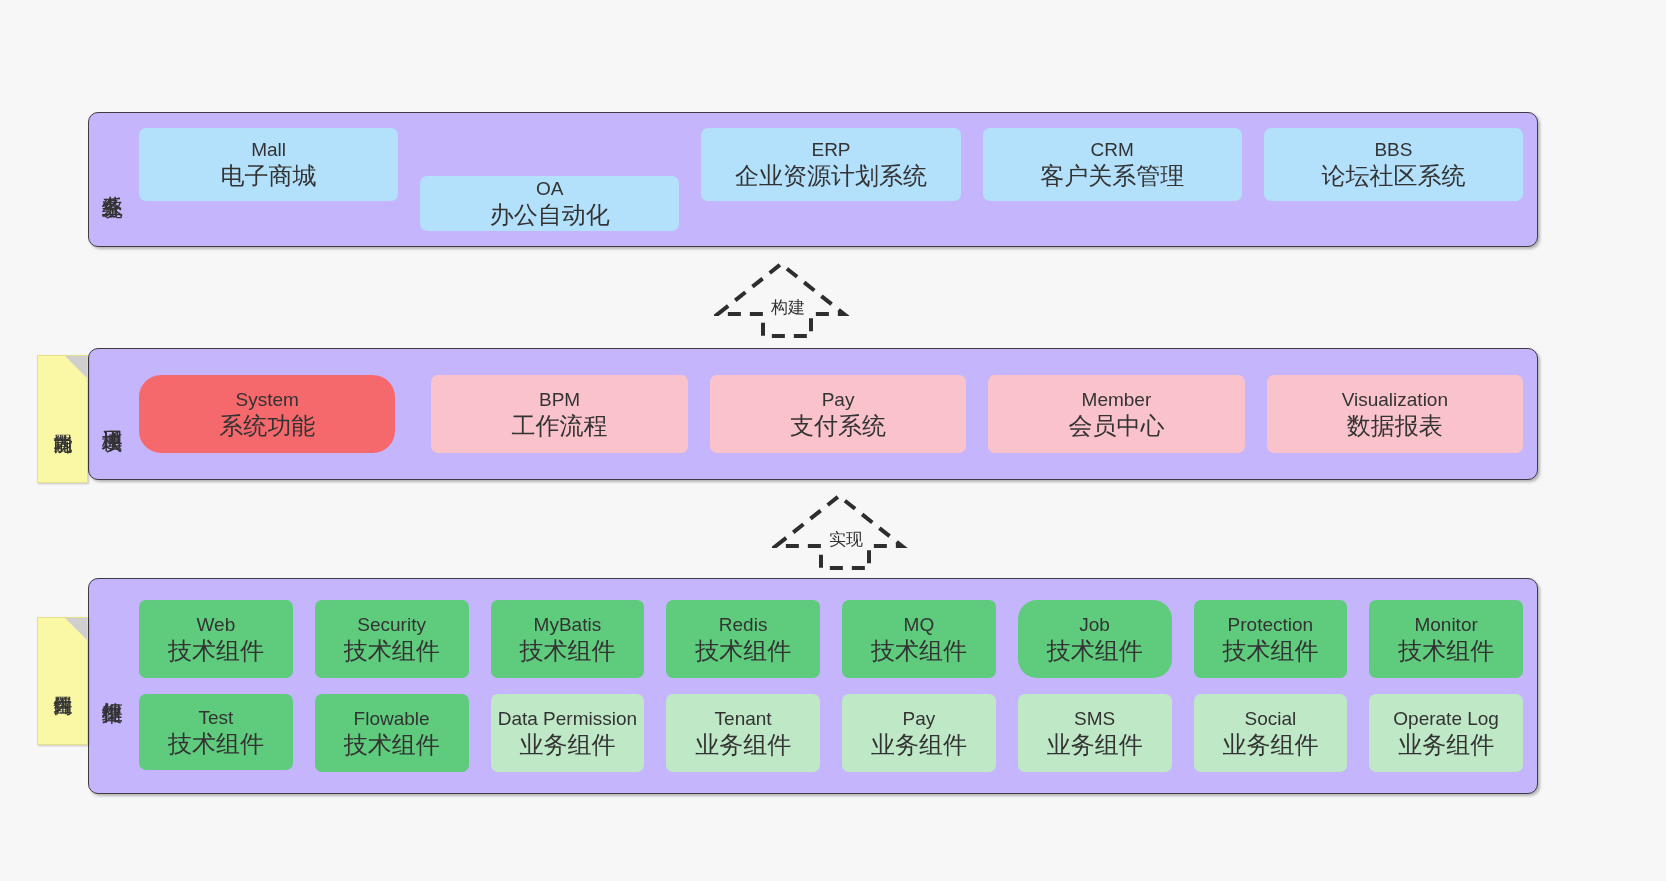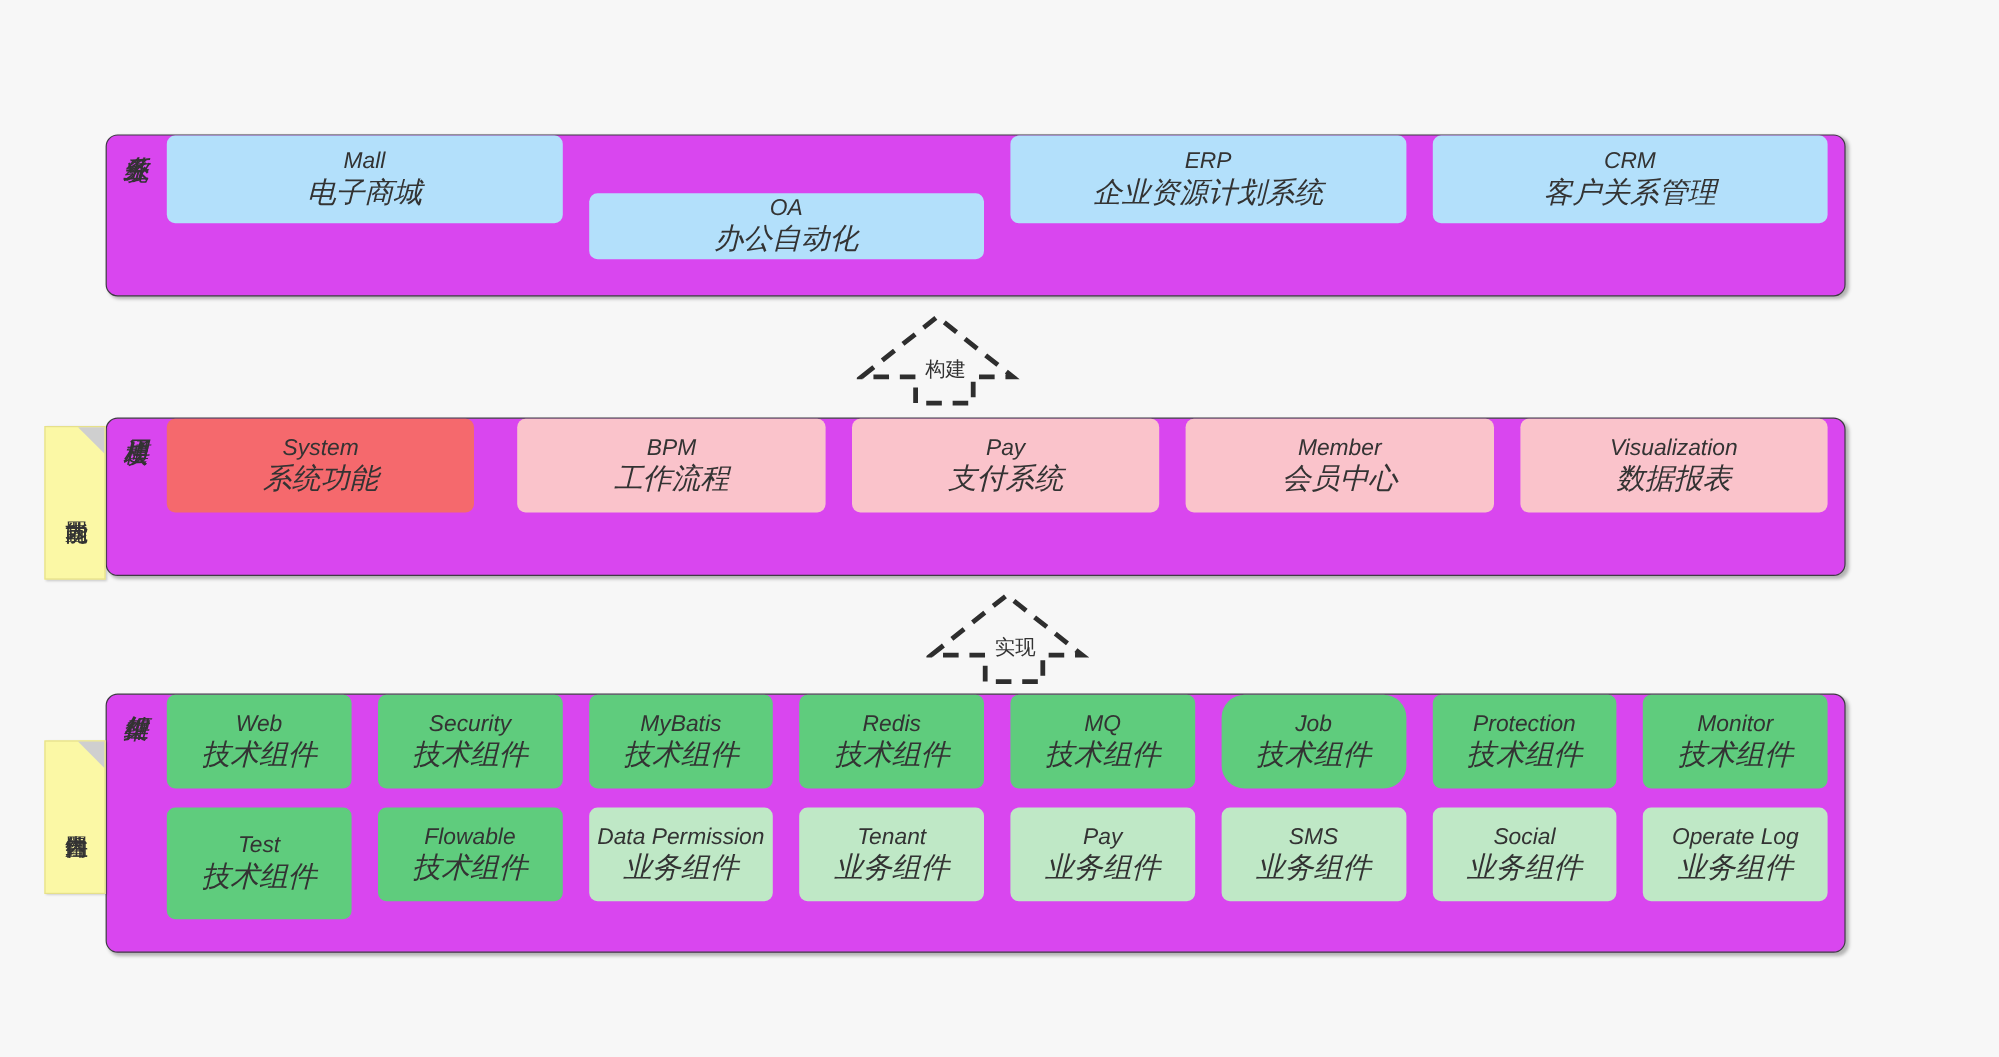--- a/index.html
+++ b/index.html
@@ -18,27 +18,26 @@
 
   #canvas {
     position: absolute;
     inset: 0;
   }
 
   
   .layer {
     position: absolute;
     box-sizing: border-box;
-    background: #d946ef;
+    background: #c4b5fd;
     border: 1.6px solid #3f3a44;
     border-radius: 10px;
     box-shadow: 2px 2px 3px rgba(0,0,0,0.28);
     display: flex;
-    align-items: flex-start;
-    font-style: italic;
+    align-items: center;
   }
 
   
   .layer-label {
     flex: 0 0 auto;
     width: 46px;
     display: flex;
     align-items: center;
     justify-content: center;
     font-size: 21px;
@@ -149,20 +148,24 @@
           <div class="t2">办公自动化</div>
         </div>
         <div class="card blue" style="height:73px;">
           <div class="t1">ERP</div>
           <div class="t2">企业资源计划系统</div>
         </div>
         <div class="card blue" style="height:73px;">
           <div class="t1">CRM</div>
           <div class="t2">客户关系管理</div>
         </div>
+        <div class="card blue" style="height:73px;">
+          <div class="t1">BBS</div>
+          <div class="t2">论坛社区系统</div>
+        </div>
       </div>
     </div>
   </div>
 
   <div class="arrow-wrap" style="left:714px; top:258px; width:150px; height:82px;">
     <svg width="150" height="82" viewBox="0 0 150 82">
 
       <path d="M 4 56 L 67 6 L 130 56 L 97 56 L 97 78 L 49 78 L 49 56 Z" fill="none" stroke="#2e2e2e" stroke-width="4" stroke-dasharray="13 9" stroke-linejoin="miter" stroke-linecap="butt"></path>
     </svg>
     <div class="arrow-label" style="left:57px; top:38px;">构建</div>
@@ -170,21 +173,21 @@
 
   <div class="note" style="left:37px; top:355px; width:51px; height:128px;">
     <span class="fold"></span>
     <span>内置功能</span>
   </div>
 
   <div class="layer" id="layer-2" style="left:88px; top:348px; width:1450px; height:132px;">
     <div class="layer-label">通用模块</div>
     <div class="layer-body">
       <div class="row">
-        <div class="card red" style="height:78px;">
+        <div class="card red" style="height:78px;border-radius:22px;">
           <div class="t1">System</div>
           <div class="t2">系统功能</div>
         </div>
         <div class="card pink" style="height:78px;margin-left:14px;">
           <div class="t1">BPM</div>
           <div class="t2">工作流程</div>
         </div>
         <div class="card pink" style="height:78px;">
           <div class="t1">Pay</div>
           <div class="t2">支付系统</div>
@@ -246,21 +249,21 @@
           <div class="t1">Protection</div>
           <div class="t2">技术组件</div>
         </div>
         <div class="card green" style="height:78px;">
           <div class="t1">Monitor</div>
           <div class="t2">技术组件</div>
         </div>
       </div>
 
       <div class="row">
-        <div class="card green" style="height:93px;">
+        <div class="card green" style="height:76px;">
           <div class="t1">Test</div>
           <div class="t2">技术组件</div>
         </div>
         <div class="card green" style="height:78px;">
           <div class="t1">Flowable</div>
           <div class="t2">技术组件</div>
         </div>
         <div class="card lgreen" style="height:78px;">
           <div class="t1">Data Permission</div>
           <div class="t2">业务组件</div>

